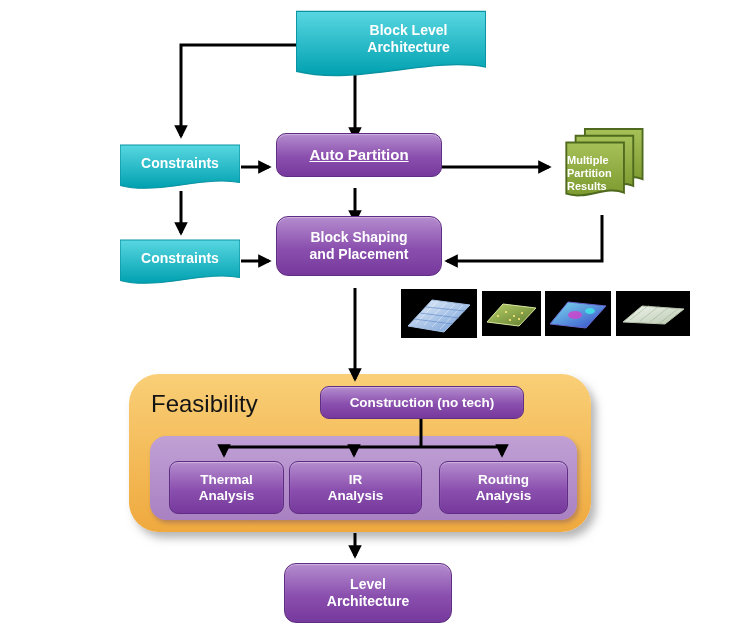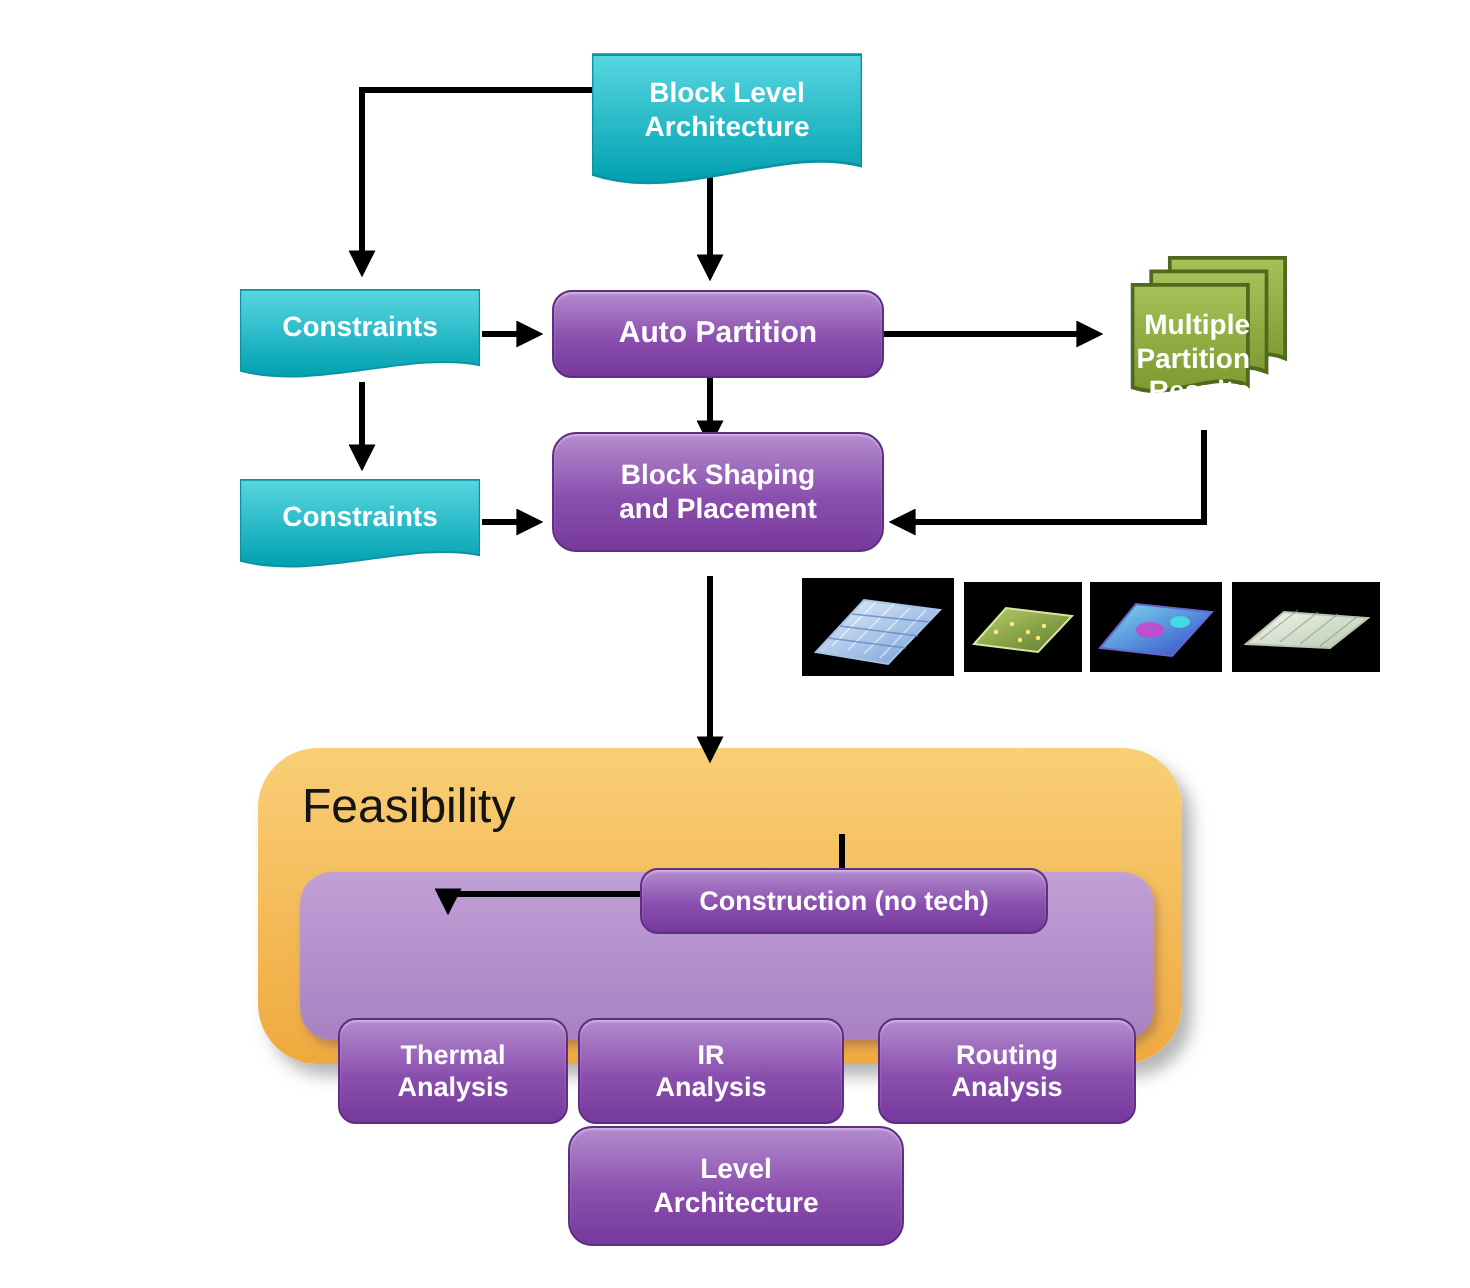--- a/index.html
+++ b/index.html
@@ -15,41 +15,41 @@
   .node .shape{position:absolute;left:0;top:0;width:100%;height:100%;}
   .label{position:relative;white-space:pre-line;z-index:1;line-height:1.18;}
   .purple{
     background:linear-gradient(180deg,#b48cce 0%,#8a4fae 55%,#76399c 100%);
     border:1px solid #5f2d83;border-radius:10px;
     box-shadow:inset 0 1px 1px rgba(255,255,255,.35);
   }
   .r12{border-radius:12px;}
   .fs14{font-size:14px;}
   .fs15{font-size:15px;}
-  .fs13{font-size:13.5px;margin-top:48px;}
+  .fs13{font-size:13.5px;}
   .feasibility{
     position:absolute;z-index:1;
     background:linear-gradient(180deg,#f9cf77 0%,#efa93e 100%);
     border-radius:30px;box-shadow:5px 6px 8px rgba(110,110,110,.5);
   }
   .feas-label{
     position:absolute;left:22px;top:16px;font-size:24px;font-weight:normal;color:#141414;
     white-space:pre-line;
   }
   .inner-panel{
     position:absolute;z-index:2;
     background:linear-gradient(180deg,#c0a0d5 0%,#a981c2 100%);
     border-radius:16px;box-shadow:2px 3px 4px rgba(90,60,110,.35);
   }
   .arrows{position:absolute;left:0;top:0;z-index:3;pointer-events:none;}
   .chip{position:absolute;background:#000;z-index:4;}
   .chip svg{display:block;width:100%;height:100%;}
   .doc-label{
-    position:absolute;left:10px;top:27px;width:58px;text-align:right;
-    font-size:14px;line-height:1.18;color:#fff;font-weight:bold;white-space:pre-line;z-index:1;
+    position:absolute;left:10px;top:27px;width:58px;text-align:left;
+    font-size:11px;line-height:1.18;color:#fff;font-weight:bold;white-space:pre-line;z-index:1;
   }
 </style>
 </head>
 <body>
 
 <div class="canvas">
 
   
   <svg width="0" height="0" aria-hidden="true">
     <defs>
@@ -108,21 +108,21 @@
       <polyline points="421,417 421,447"></polyline>
       <line x1="224" y1="447" x2="502" y2="447"></line>
       <line x1="224" y1="447" x2="224" y2="455" marker-end="url(#arrow)"></line>
       <line x1="354" y1="447" x2="354" y2="455" marker-end="url(#arrow)"></line>
       <line x1="502" y1="447" x2="502" y2="455" marker-end="url(#arrow)"></line>
       <line x1="355" y1="533" x2="355" y2="556" marker-end="url(#arrow)"></line>
     </g>
   </svg>
 
   
-  <div class="node" style="left:296px;top:26px;width:135px;height:68px;">
+  <div class="node" style="left:296px;top:10px;width:155px;height:68px;padding-left:35px;">
     <svg class="shape" viewBox="0 0 100 50" preserveAspectRatio="none">
       <path d="M0,1 H100 V42 C70,34 32,56 0,45 Z" fill="url(#tealGrad)" stroke="#0b93a2" stroke-width="1"></path>
     </svg>
     <span class="label fs14" style="padding-bottom:10px;">Block Level
 Architecture</span>
   </div>
 
   <div class="node" style="left:120px;top:144px;width:120px;height:46px;">
     <svg class="shape" viewBox="0 0 100 50" preserveAspectRatio="none">
       <path d="M0,1 H100 V42 C70,34 32,56 0,45 Z" fill="url(#tealGrad)" stroke="#0b93a2" stroke-width="1"></path>
@@ -131,21 +131,21 @@
   </div>
 
   <div class="node" style="left:120px;top:239px;width:120px;height:46px;">
     <svg class="shape" viewBox="0 0 100 50" preserveAspectRatio="none">
       <path d="M0,1 H100 V42 C70,34 32,56 0,45 Z" fill="url(#tealGrad)" stroke="#0b93a2" stroke-width="1"></path>
     </svg>
     <span class="label fs14" style="padding-bottom:7px;">Constraints</span>
   </div>
 
   
-  <div class="node purple fs15" style="left:276px;top:145px;width:164px;height:42px;">
+  <div class="node purple fs15" style="left:276px;top:133px;width:164px;height:42px;text-decoration:underline;">
     <span class="label">Auto Partition</span>
   </div>
 
   <div class="node purple r12 fs14" style="left:276px;top:216px;width:164px;height:58px;">
     <span class="label">Block Shaping
 and Placement</span>
   </div>
 
   <div class="node purple fs13" style="left:320px;top:386px;width:202px;height:31px;border-radius:9px;">
     <span class="label">Construction (no tech)</span>

